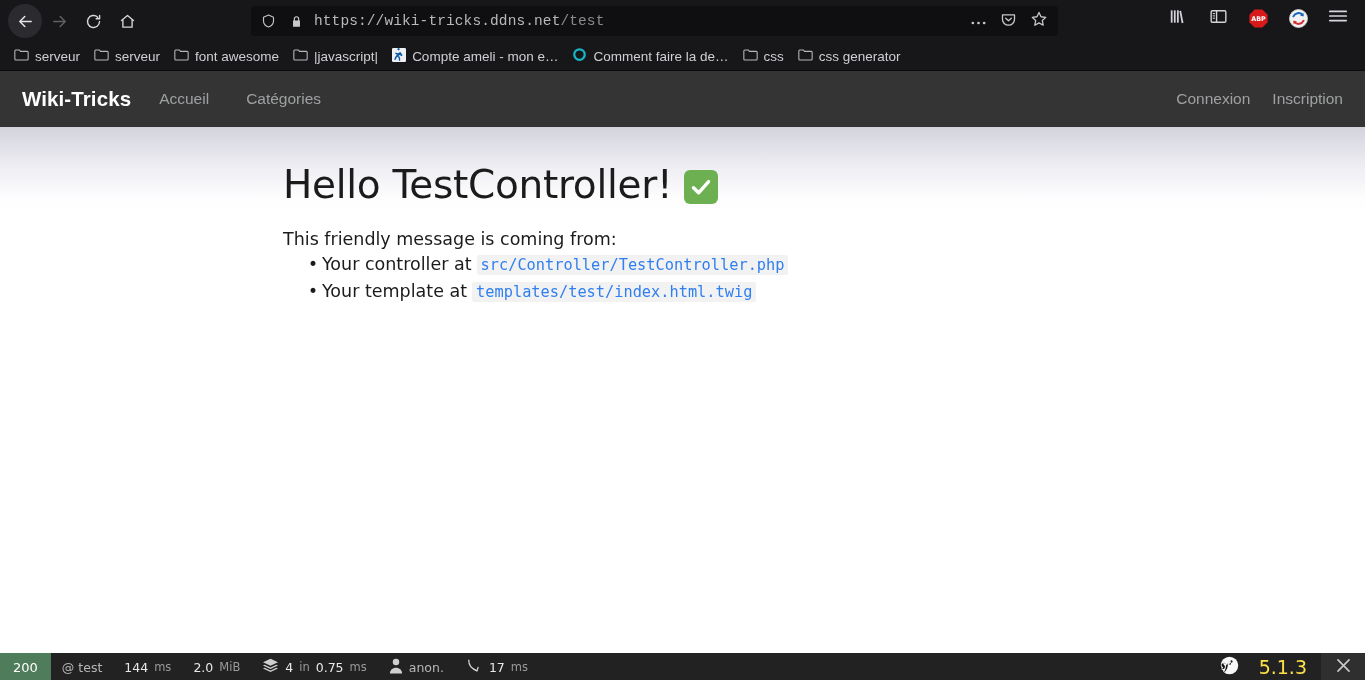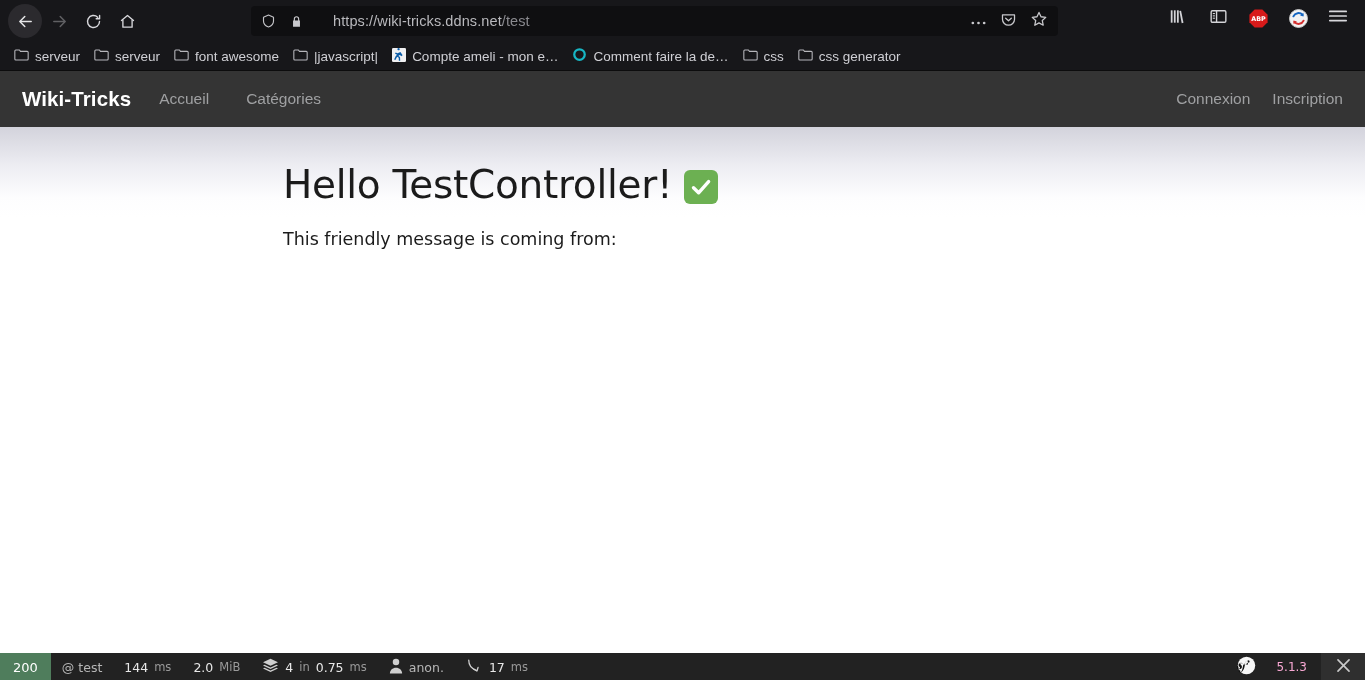--- a/index.html
+++ b/index.html
@@ -44,26 +44,27 @@
     background: #0f0f11;
     border-radius: 4px;
     display: flex;
     align-items: center;
     padding: 0 10px;
     position: relative;
   }
   #urlbar .ic { flex: 0 0 auto; display:flex; align-items:center; }
   #url-text {
     flex: 1 1 auto;
-    margin-left: 30px;
+    margin-left: 11px;
     font-size: 14.5px;
     color: #b9b9bd;
     white-space: nowrap;
     overflow: hidden;
     letter-spacing: .1px;
+    font-family: Liberation Mono, monospace;
   }
   #url-text .dim { color: #8a8a8f; }
   #urlbar .right-icons { display: flex; align-items: center; gap: 13px; margin-left: 8px; }
 
   #toolbar-right { display: flex; align-items: center; gap: 14px; padding-right: 6px; }
   .tb-icon { width: 26px; height: 26px; display: flex; align-items: flex-start; justify-content: center; }
 
   
   #bookmarks-bar {
     height: 28px;
@@ -196,21 +197,21 @@
     padding: 0 13px;
   }
   .sf-val { color: #e8e8e8; }
   .sf-unit { color: #9a9a9a; font-size: 11.5px; }
   .sf-label { color: #b7b7b7; }
   #sf-right { margin-left: auto; display: flex; align-items: stretch; }
   #sf-version {
     display: flex; align-items: center; gap: 8px;
     padding: 0 14px 0 10px;
   }
-  #sf-version .ver { color: #f9a8d4; font-size: 12px; margin-left: 12px; }
+  #sf-version .ver { color: #fde047; font-size: 19px; margin-left: 12px; }
   #sf-close {
     width: 44px;
     background: #2f2f2f;
     display: flex; align-items: center; justify-content: center;
   }
 </style>
 </head>
 <body>
 
 <div id="browser-chrome">
@@ -405,20 +406,30 @@
       <span>Hello TestController!</span>
       <span class="check-emoji">
         <svg width="24" height="24" viewBox="0 0 24 24" fill="none" stroke="#ffffff" stroke-width="3.4" stroke-linecap="round" stroke-linejoin="round">
             <polyline points="4.5 12.8 9.6 17.8 19.6 6.6"></polyline>
           </svg>
       </span>
     </h1>
 
     <p id="lead">This friendly message is coming from:</p>
 
+    <ul id="origins">
+      <li>
+        <span>Your controller at</span>
+        <code class="path">src/Controller/TestController.php</code>
+      </li>
+      <li>
+        <span>Your template at</span>
+        <code class="path">templates/test/index.html.twig</code>
+      </li>
+    </ul>
   </div>
 
   <div id="sf-toolbar">
 
     <div class="sf-block sf-status">
       <span>200</span>
     </div>
 
     <div class="sf-block">
       <span class="sf-label">@ test</span>

